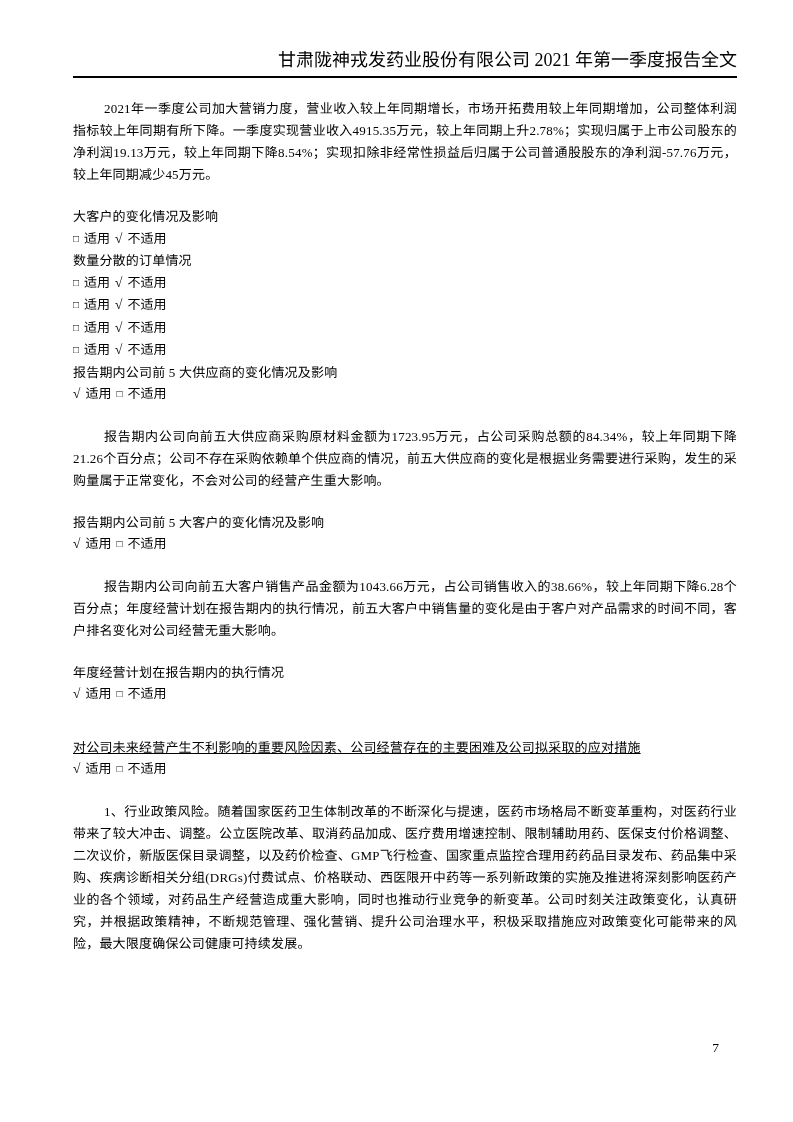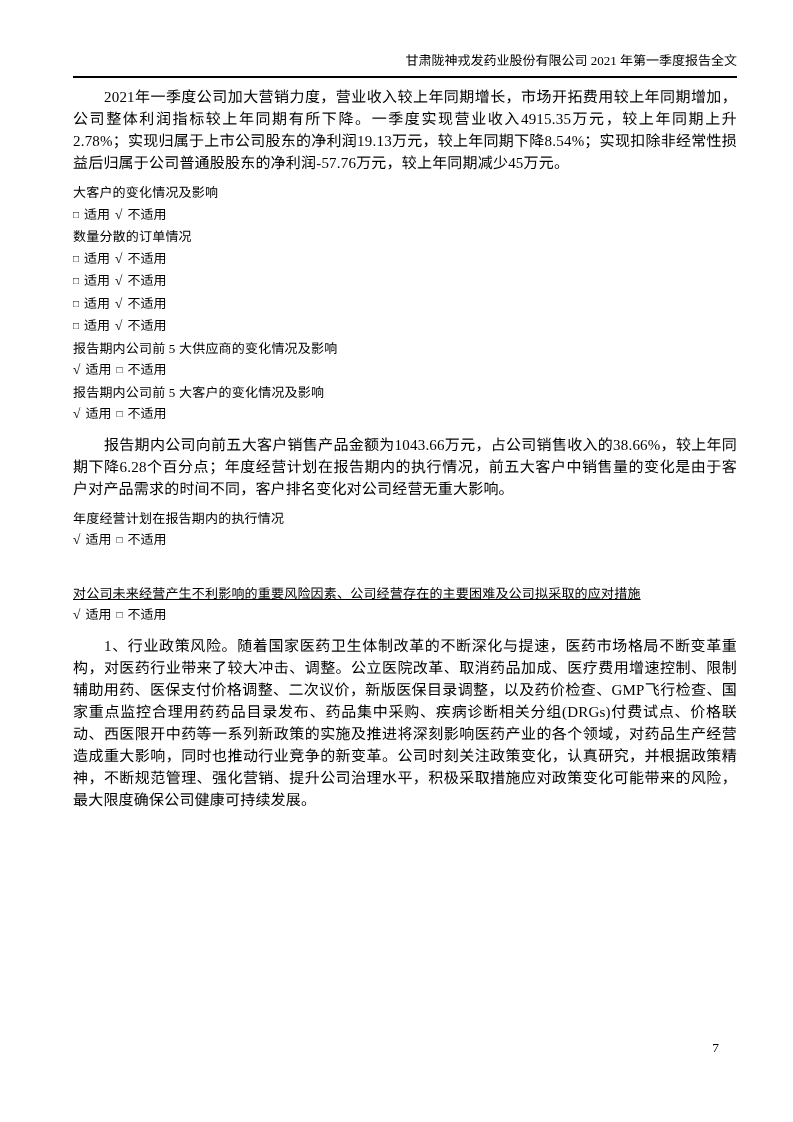--- a/index.html
+++ b/index.html
@@ -9,36 +9,36 @@
     margin:0 auto;
     background:#ffffff;
     color:#000000;
     font-family:"Liberation Serif","DejaVu Serif",serif;
     box-sizing:border-box;
     padding:52px 56px 0 73px;
     overflow:hidden;
   }
   .header-title{
     text-align:right;
-    font-size:13px;
+    font-size:18px;
     line-height:17px;
     white-space:nowrap;
   }
   .header-rule{
     border:none;
     border-top:2px solid #000000;
     margin:7px 0 0 0;
   }
   .content{margin-top:0;}
   .para{
-    font-size:15px;
+    font-size:13px;
     line-height:22px;
     text-align:justify;
     text-indent:31px;
-    margin:8px 0;
+    margin:20px 0;
     letter-spacing:0.2px;
     font-family:Liberation Serif, serif;
   }
   .sec-label{
     font-size:13px;
     line-height:21.5px;
     text-align:justify;
     letter-spacing:0.2px;
   }
   .check-line{
@@ -70,20 +70,21 @@
       <div class="para">2021年一季度公司加大营销力度，营业收入较上年同期增长，市场开拓费用较上年同期增加，公司整体利润指标较上年同期有所下降。一季度实现营业收入4915.35万元，较上年同期上升2.78%；实现归属于上市公司股东的净利润19.13万元，较上年同期下降8.54%；实现扣除非经常性损益后归属于公司普通股股东的净利润-57.76万元，较上年同期减少45万元。</div>
       <div class="sec-label">大客户的变化情况及影响</div>
       <div class="check-line"><span class="mark-box">□</span><span class="opt-label">适用</span><span class="mark-check">√</span><span class="opt-label">不适用</span></div>
       <div class="sec-label">数量分散的订单情况</div>
       <div class="check-line"><span class="mark-box">□</span><span class="opt-label">适用</span><span class="mark-check">√</span><span class="opt-label">不适用</span></div>
       <div class="check-line"><span class="mark-box">□</span><span class="opt-label">适用</span><span class="mark-check">√</span><span class="opt-label">不适用</span></div>
       <div class="check-line"><span class="mark-box">□</span><span class="opt-label">适用</span><span class="mark-check">√</span><span class="opt-label">不适用</span></div>
       <div class="check-line"><span class="mark-box">□</span><span class="opt-label">适用</span><span class="mark-check">√</span><span class="opt-label">不适用</span></div>
       <div class="sec-label">报告期内公司前 5 大供应商的变化情况及影响</div>
       <div class="check-line"><span class="mark-check">√</span><span class="opt-label">适用</span><span class="mark-box">□</span><span class="opt-label">不适用</span></div>
+      <div class="para">报告期内公司向前五大供应商采购原材料金额为1723.95万元，占公司采购总额的84.34%，较上年同期下降21.26个百分点；公司不存在采购依赖单个供应商的情况，前五大供应商的变化是根据业务需要进行采购，发生的采购量属于正常变化，不会对公司的经营产生重大影响。</div>
       <div class="sec-label">报告期内公司前 5 大客户的变化情况及影响</div>
       <div class="check-line"><span class="mark-check">√</span><span class="opt-label">适用</span><span class="mark-box">□</span><span class="opt-label">不适用</span></div>
       <div class="para">报告期内公司向前五大客户销售产品金额为1043.66万元，占公司销售收入的38.66%，较上年同期下降6.28个百分点；年度经营计划在报告期内的执行情况，前五大客户中销售量的变化是由于客户对产品需求的时间不同，客户排名变化对公司经营无重大影响。</div>
       <div class="sec-label">年度经营计划在报告期内的执行情况</div>
       <div class="check-line"><span class="mark-check">√</span><span class="opt-label">适用</span><span class="mark-box">□</span><span class="opt-label">不适用</span></div>
       <div class="sec-label gap-before">对公司未来经营产生不利影响的重要风险因素、公司经营存在的主要困难及公司拟采取的应对措施</div>
       <div class="check-line"><span class="mark-check">√</span><span class="opt-label">适用</span><span class="mark-box">□</span><span class="opt-label">不适用</span></div>
       <div class="para">1、行业政策风险。随着国家医药卫生体制改革的不断深化与提速，医药市场格局不断变革重构，对医药行业带来了较大冲击、调整。公立医院改革、取消药品加成、医疗费用增速控制、限制辅助用药、医保支付价格调整、二次议价，新版医保目录调整，以及药价检查、GMP飞行检查、国家重点监控合理用药药品目录发布、药品集中采购、疾病诊断相关分组(DRGs)付费试点、价格联动、西医限开中药等一系列新政策的实施及推进将深刻影响医药产业的各个领域，对药品生产经营造成重大影响，同时也推动行业竞争的新变革。公司时刻关注政策变化，认真研究，并根据政策精神，不断规范管理、强化营销、提升公司治理水平，积极采取措施应对政策变化可能带来的风险，最大限度确保公司健康可持续发展。</div>
     </div>
 

